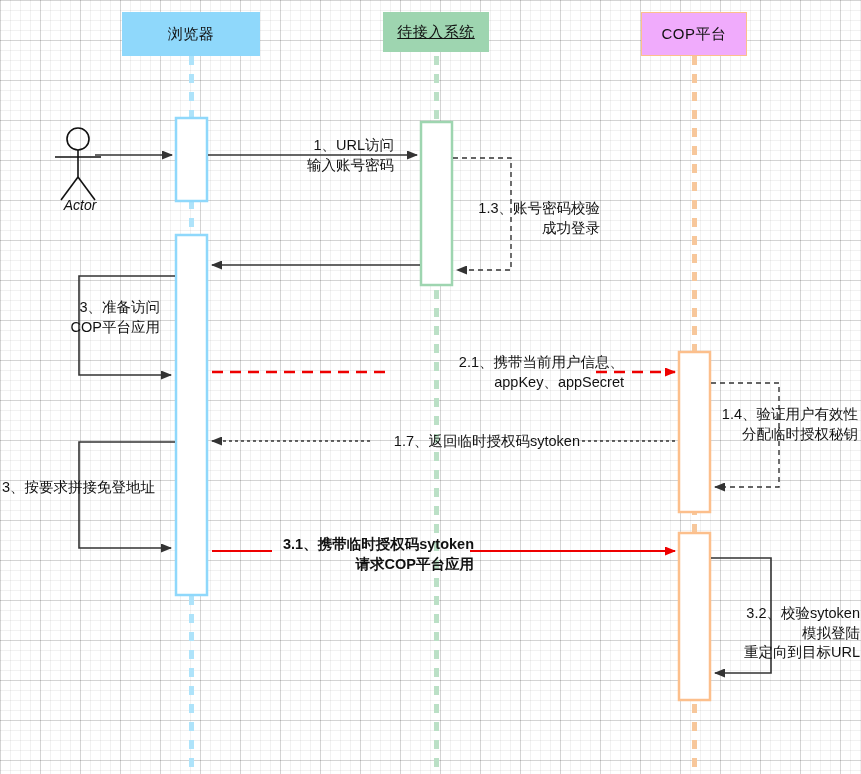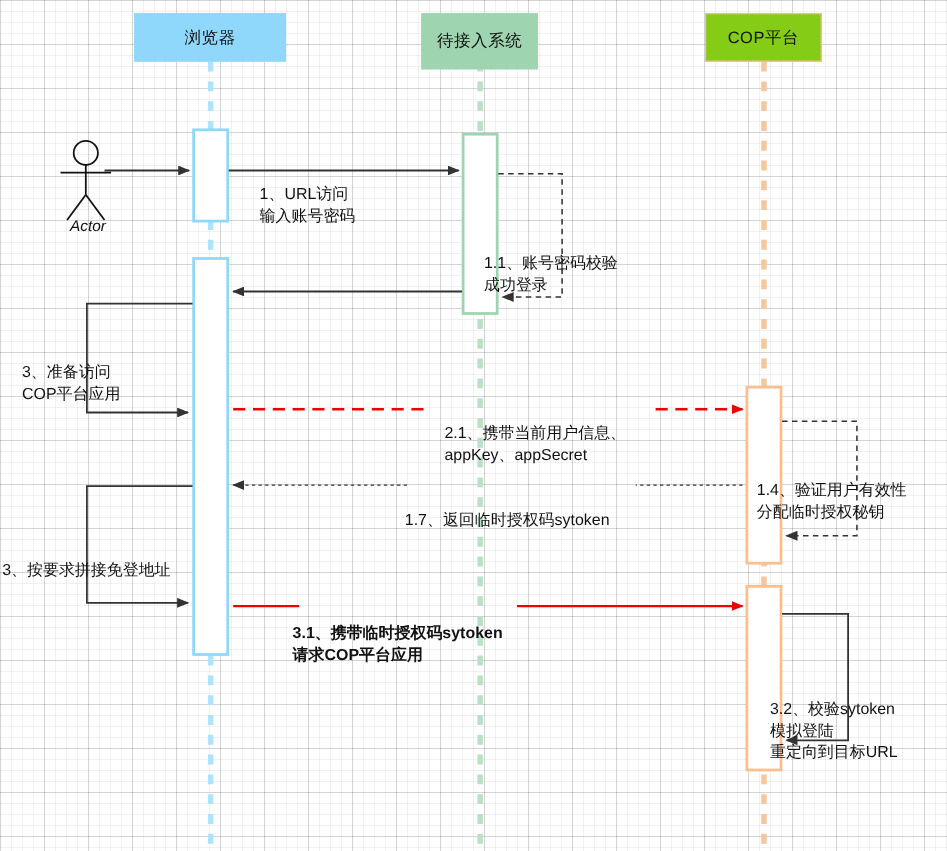--- a/index.html
+++ b/index.html
@@ -20,21 +20,21 @@
       linear-gradient(to right, rgba(0,0,0,0.12) 1px, transparent 1px),
       linear-gradient(to bottom, rgba(0,0,0,0.12) 1px, transparent 1px);
     background-size:10px 10px,10px 10px,40px 40px,40px 40px;
     background-position:0 0,0 0,0 0,0 0;
   }
   svg#diagram{position:absolute;left:0;top:0;width:861px;height:774px;}
 
   .lifeline-box{position:absolute;box-sizing:border-box;display:flex;align-items:center;
     justify-content:center;font-size:15px;color:#111;letter-spacing:.5px;}
   .lbl{position:absolute;font-size:14.5px;color:#111;line-height:1.35;white-space:pre;}
-  .lbl.ctr{text-align:left;margin-top:32px;}
+  .lbl.ctr{text-align:right;}
   .actor-label{position:absolute;font-size:14px;color:#111;}
 </style>
 </head>
 <body>
 
 <div id="canvas"></div>
 
 <svg id="diagram" xmlns="http://www.w3.org/2000/svg">
   <defs>
     <marker id="ah-black" markerWidth="11" markerHeight="9" refX="10" refY="4.5" orient="auto" markerUnits="userSpaceOnUse">
@@ -89,34 +89,34 @@
   <line x1="212" y1="551" x2="272" y2="551" stroke="#EE0000" stroke-width="2.2"></line>
   <line x1="470" y1="551" x2="675" y2="551" stroke="#EE0000" stroke-width="2.2" marker-end="url(#ah-red)"></line>
 
   <path d="M711,558 L771,558 L771,673 L715,673" fill="none" stroke="#333333" stroke-width="1.6" marker-end="url(#ah-black)"></path>
 </svg>
 
 <div class="lifeline-box" style="left:122px;top:12px;width:138px;height:44px;background:#8FD8FB;border:1px solid #8FD8FB;">
   <span>浏览器</span>
 </div>
 
-<div class="lifeline-box" style="left:383px;top:12px;width:106px;height:51px;background:#9ED5B0;border:1px solid #9ED5B0;">
+<div class="lifeline-box" style="left:383px;top:12px;width:106px;height:40px;background:#9ED5B0;border:1px solid #9ED5B0;text-decoration:underline;">
   <span>待接入系统</span>
 </div>
 
-<div class="lifeline-box" style="left:641px;top:12px;width:106px;height:44px;background:#84cc16;border:1px solid #FCBF8C;">
+<div class="lifeline-box" style="left:641px;top:12px;width:106px;height:44px;background:#f0abfc;border:1px solid #FCBF8C;">
   <span>COP平台</span>
 </div>
 
 <div class="actor-label" style="left:55px;top:197px;width:50px;text-align:center;font-style:italic;">Actor</div>
 
 <div class="lbl ctr" style="left:236px;top:136px;width:158px;">1、URL访问
 输入账号密码</div>
 
-<div class="lbl ctr" style="left:440px;top:199px;width:160px;">1.1、账号密码校验
+<div class="lbl ctr" style="left:440px;top:199px;width:160px;">1.3、账号密码校验
 成功登录</div>
 
 <div class="lbl ctr" style="left:20px;top:298px;width:140px;">3、准备访问
 COP平台应用</div>
 
 <div class="lbl ctr" style="left:404px;top:353px;width:220px;">2.1、携带当前用户信息、
 appKey、appSecret</div>
 
 <div class="lbl ctr" style="left:688px;top:405px;width:170px;">1.4、验证用户有效性
 分配临时授权秘钥</div>

